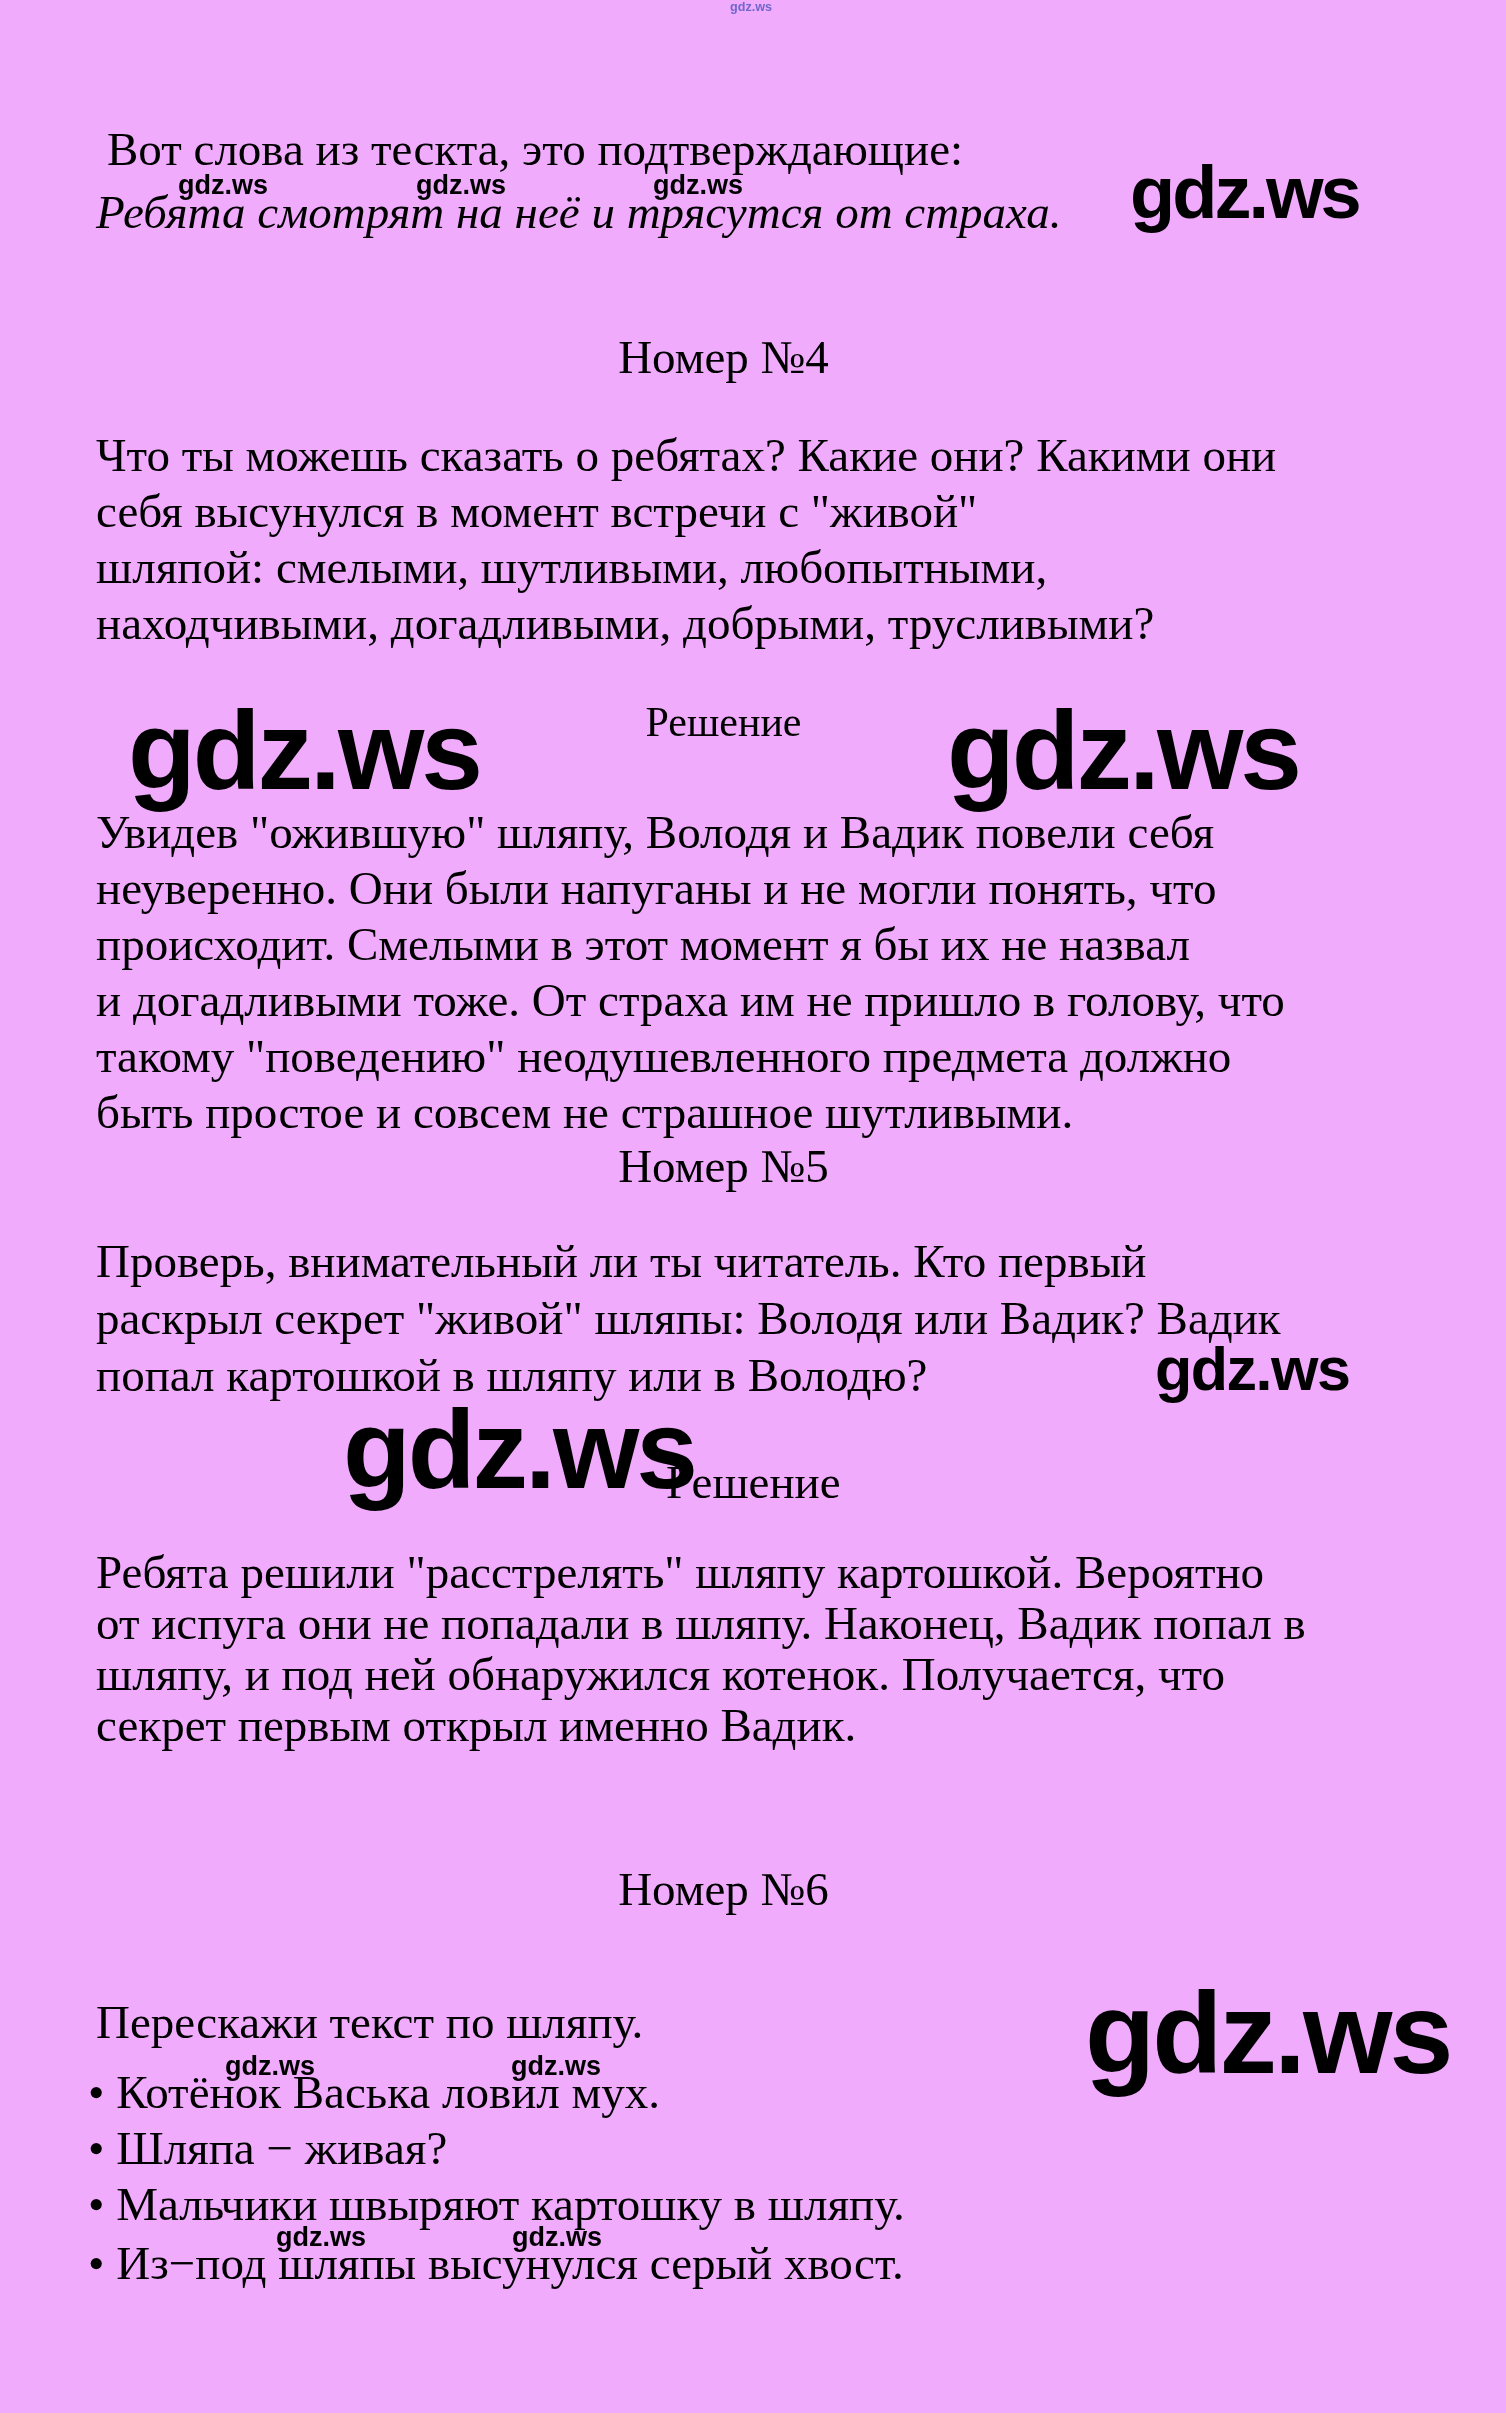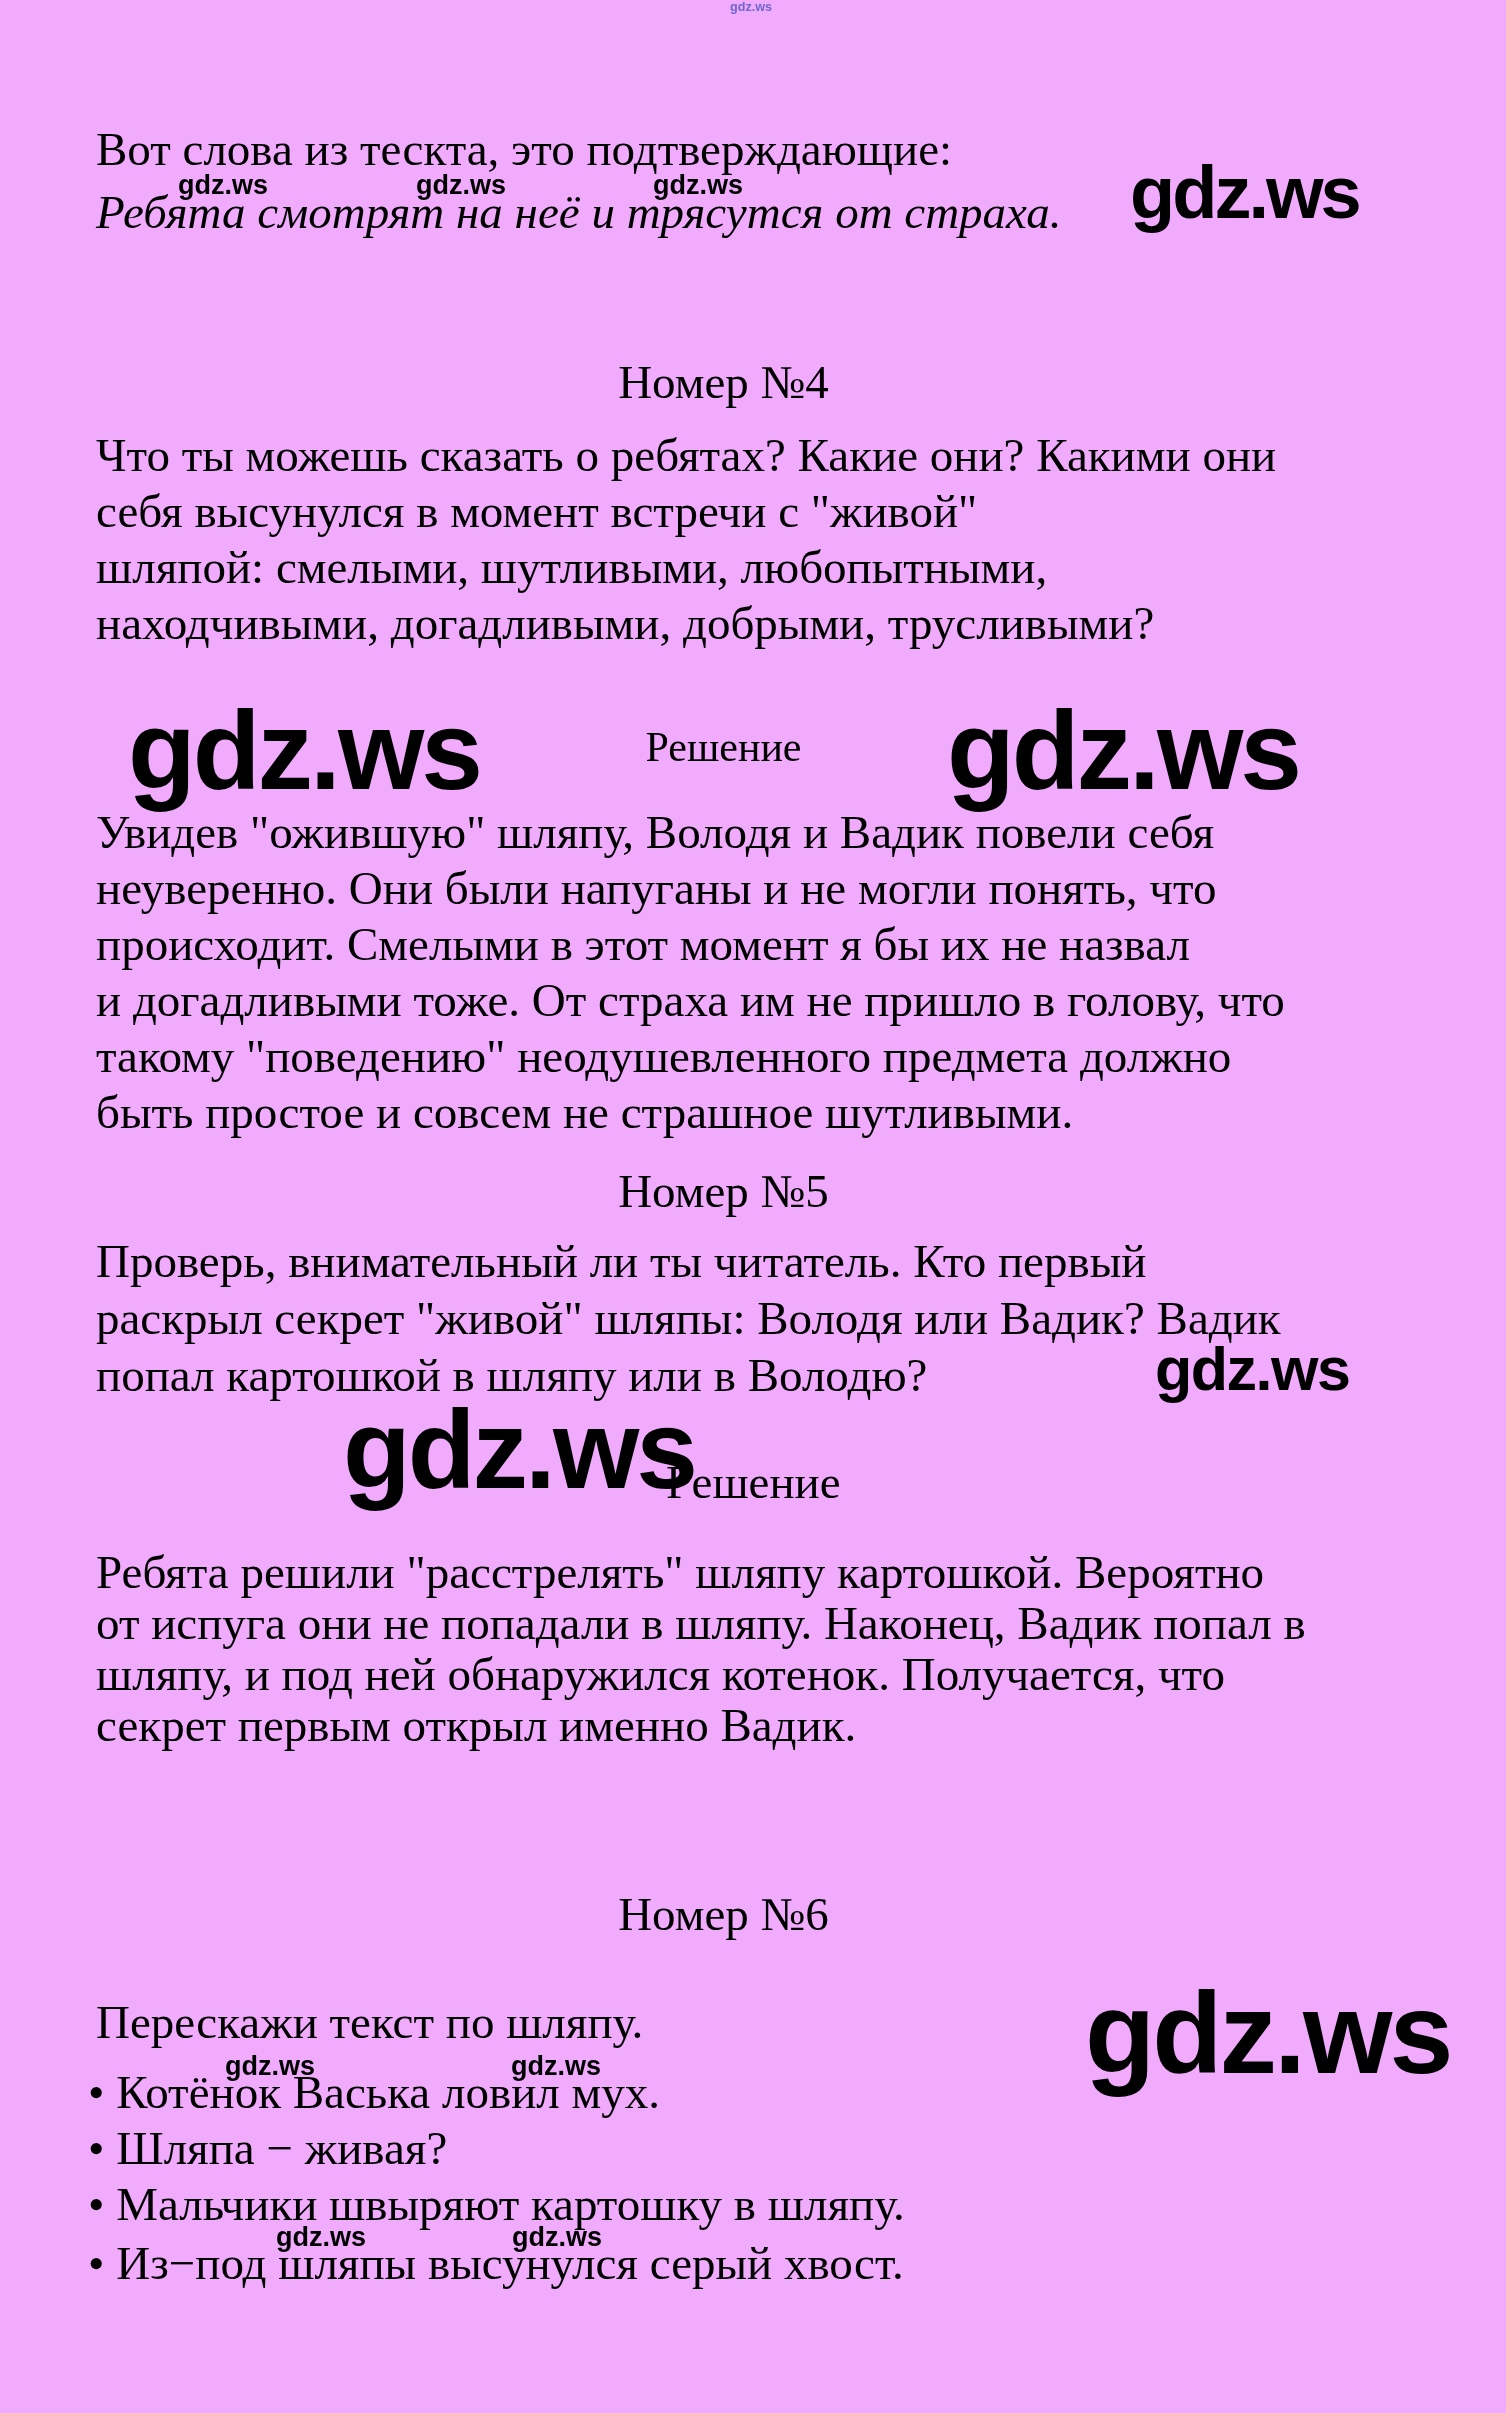--- a/index.html
+++ b/index.html
@@ -7,21 +7,21 @@
     position:relative;
     width:1507px;
     height:2413px;
     background:#f0abfc;
     overflow:hidden;
     color:#000;
   }
   .serif{font-family:"Liberation Serif","DejaVu Serif",serif;}
   .abs{position:absolute;}
   .line{white-space:nowrap;}
-  .center{left:0;width:1447px;text-align:center;margin-top:25px;}
+  .center{left:0;width:1447px;text-align:center;}
   .body-text{font-size:47px;line-height:56px;}
   .wm{
     font-family:"Liberation Sans","DejaVu Sans",sans-serif;
     font-weight:600;
     color:#000;
     white-space:nowrap;
     line-height:1;
   }
   .wm-big{letter-spacing:-3px;}
   .wm-small{font-size:27px;letter-spacing:0;}
@@ -55,21 +55,21 @@
   <div class="abs wm wm-big" style="left:343px;top:1395px;font-size:111px;">gdz.ws</div>
 
   <div class="abs wm wm-big" style="left:1085px;top:1976px;font-size:115px;">gdz.ws</div>
 
   <div class="abs wm wm-small" style="left:225px;top:2053px;">gdz.ws</div>
   <div class="abs wm wm-small" style="left:511px;top:2053px;">gdz.ws</div>
 
   <div class="abs wm wm-small" style="left:276px;top:2224px;">gdz.ws</div>
   <div class="abs wm wm-small" style="left:512px;top:2224px;">gdz.ws</div>
 
-  <div class="abs serif line" style="left:96px;top:122px;font-size:47px;">Вот слова из тескта, это подтверждающие:</div>
+  <div class="abs serif line" style="left:107px;top:122px;font-size:47px;">Вот слова из тескта, это подтверждающие:</div>
   <div class="abs serif line it" style="left:96px;top:185px;font-size:47px;">Ребята смотрят на неё и трясутся от страха.</div>
 
   <div class="abs serif line center" style="top:330px;font-size:47px;">Номер №4</div>
 
   <div class="abs serif body-text" style="left:96px;top:427px;">
     <div class="line">Что ты можешь сказать о ребятах? Какие они? Какими они</div>
     <div class="line">себя высунулся в момент встречи с "живой"</div>
     <div class="line"><span>шляпой: </span><b>смелыми, шутливыми, любопытными,</b></div>
     <div class="line"><b>находчивыми, догадливыми, добрыми, трусливыми</b><span>?</span></div>
   </div>

